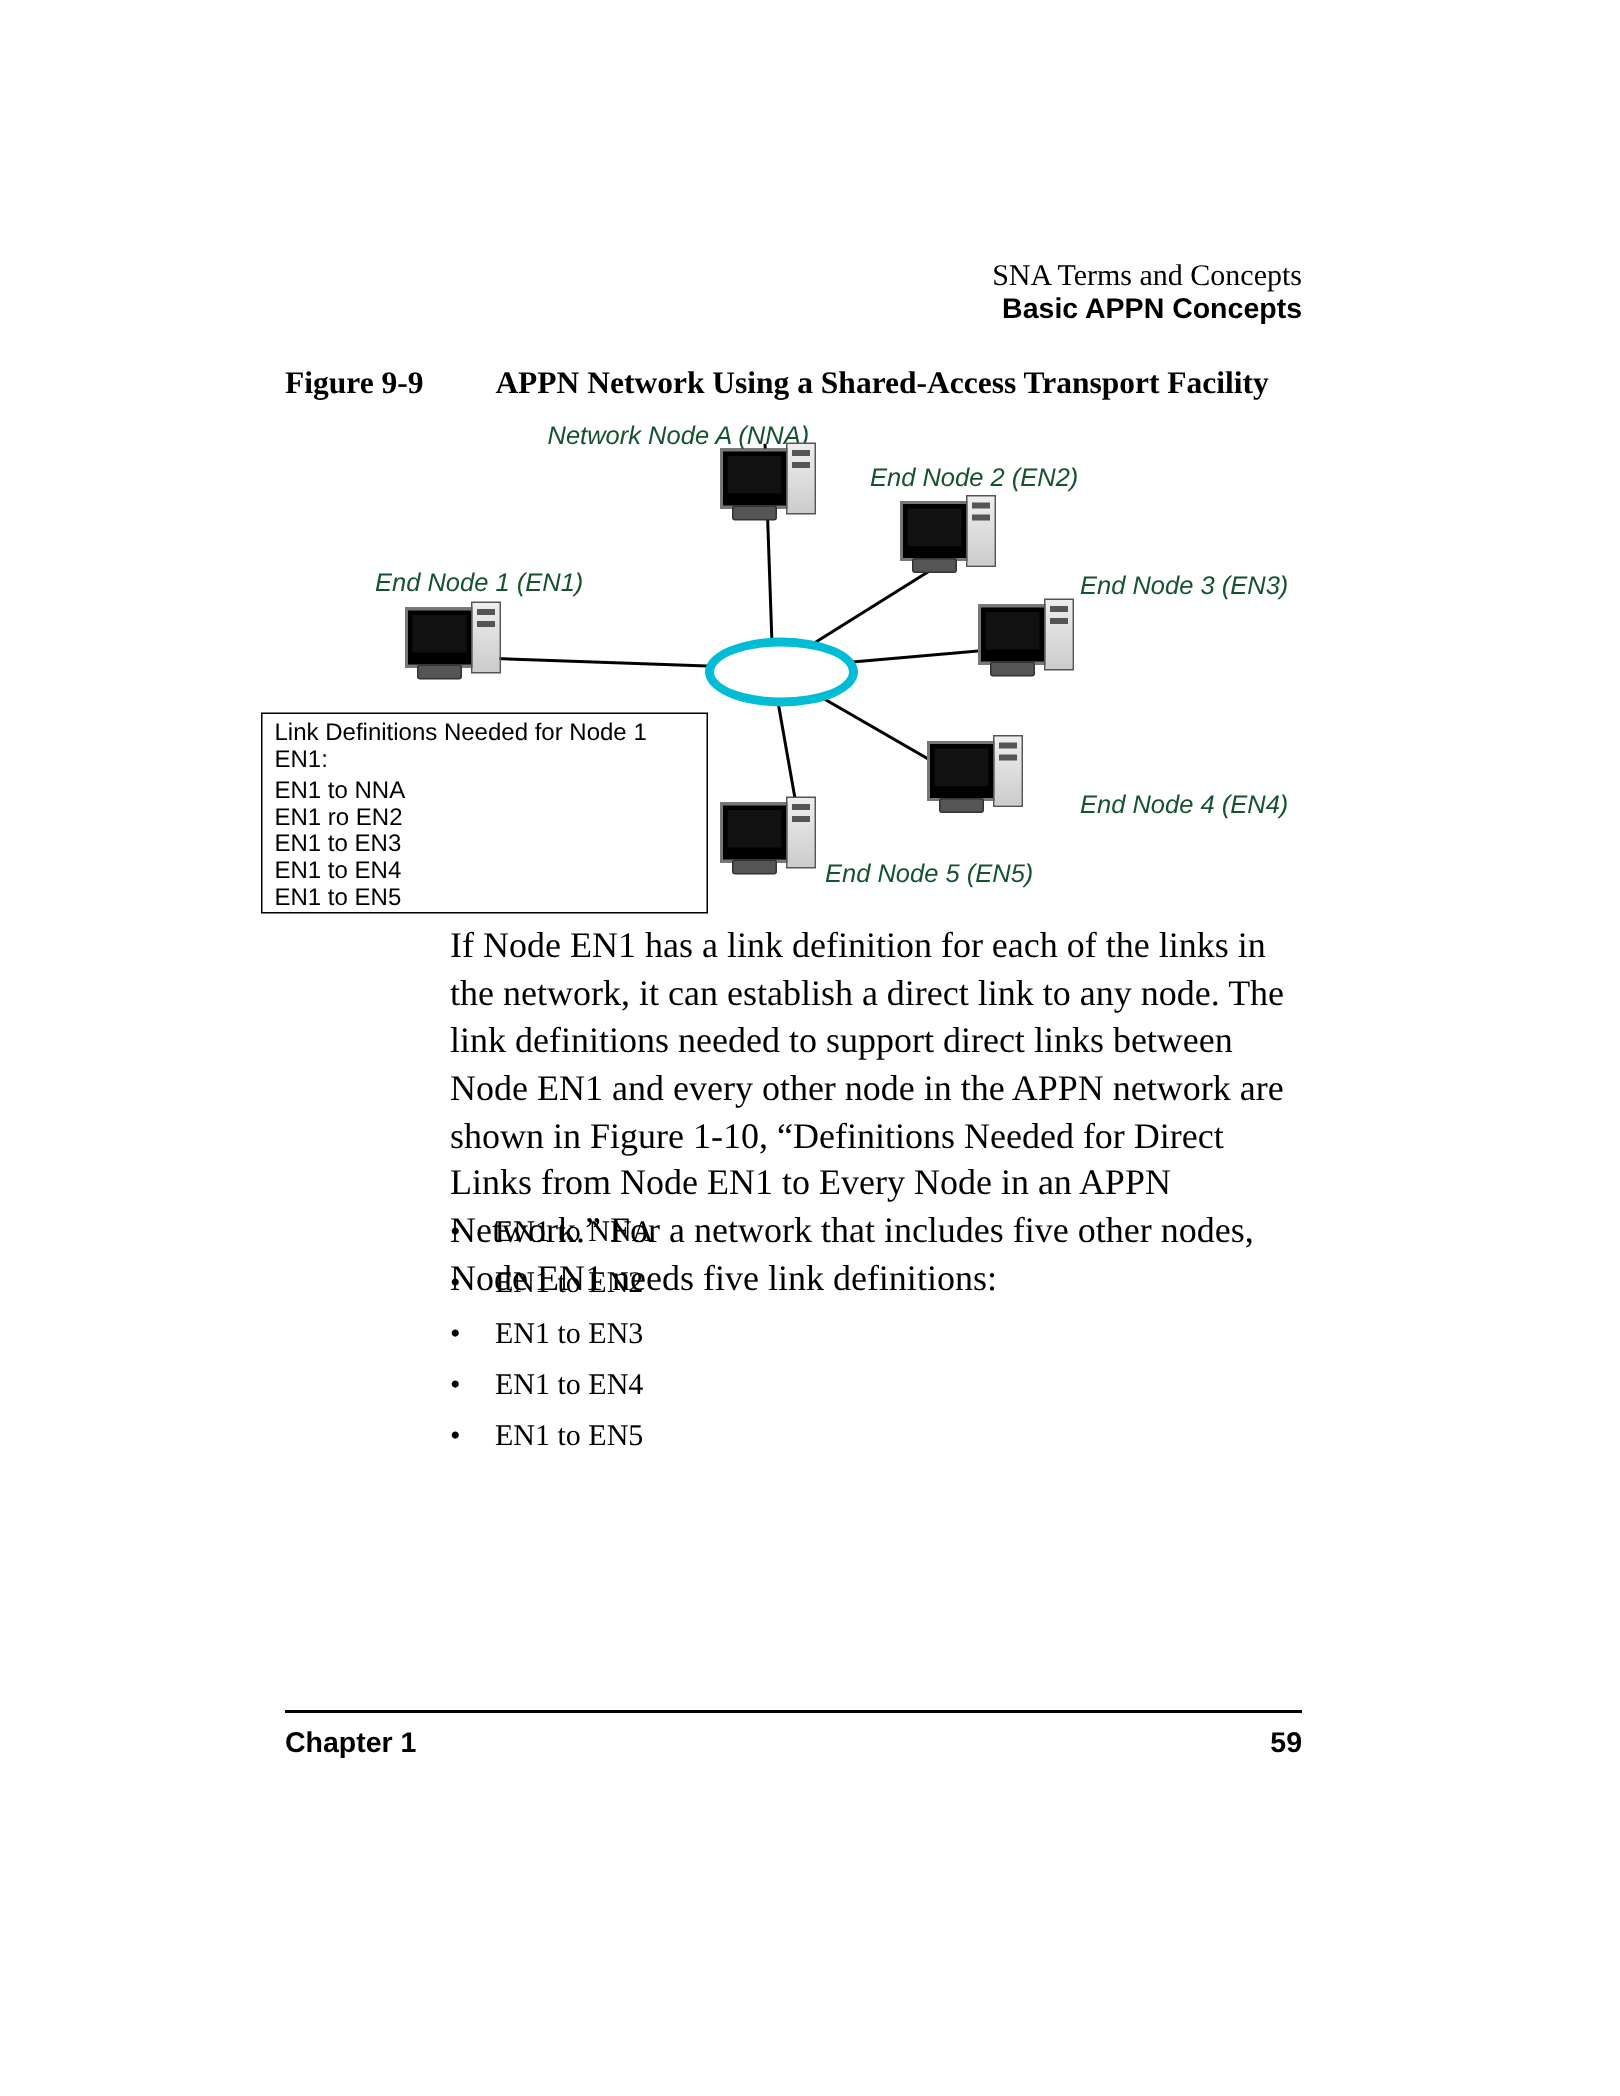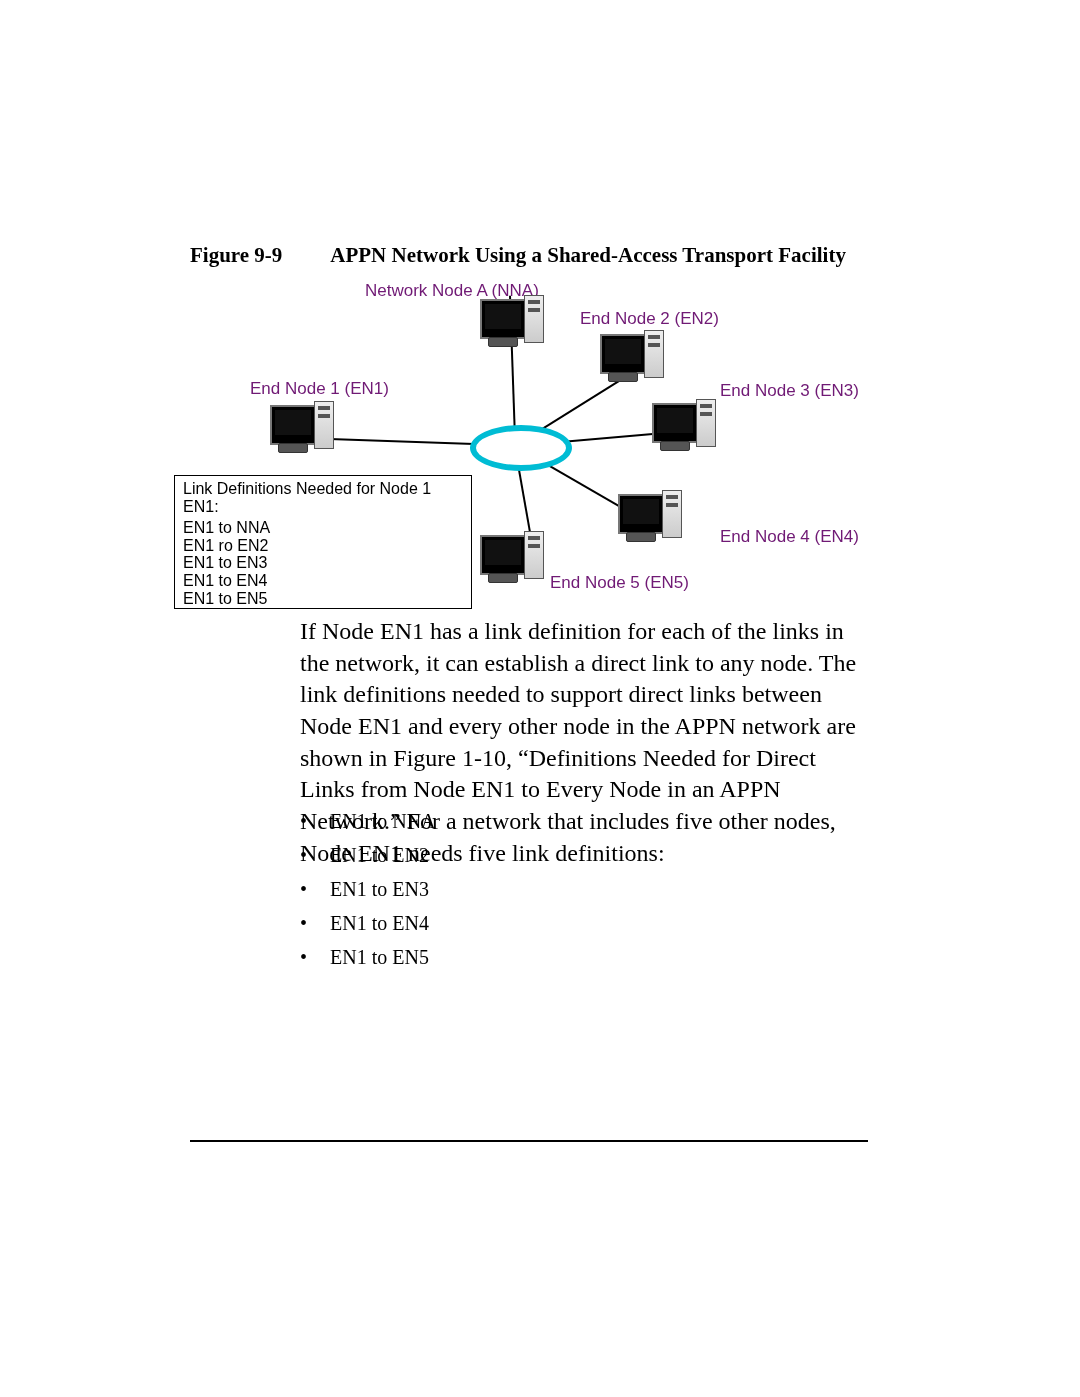--- a/index.html
+++ b/index.html
@@ -58,22 +58,23 @@
   .spoke {
     position: absolute;
     background: #000;
     height: 1.5px;
     transform-origin: 0 50%;
   }
   .nodelabel {
     position: absolute;
     font-family: Arial, Helvetica, sans-serif;
     font-size: 17px;
-    color: #701a75;
+    color: #14532d;
     white-space: nowrap;
+    font-style: italic;
   }
   .pc {
     position: absolute;
     width: 64px;
     height: 64px;
   }
   .pc .monitor {
     position: absolute;
     left: 0;
     top: 4px;
@@ -170,20 +171,24 @@
     font-family: Arial, Helvetica, sans-serif;
     font-weight: 700;
     font-size: 19px;
   }
 </style>
 </head>
 <body>
 
 <div class="page">
 
+  <div class="header">
+    <div class="line1">SNA Terms and Concepts</div>
+    <div class="line2">Basic APPN Concepts</div>
+  </div>
 
   <div class="figcap">
     <span class="figlabel">Figure 9-9</span>
     <span class="figtitle">APPN Network Using a Shared-Access Transport Facility</span>
   </div>
 
   <div class="diagram">
 
     <div class="spoke" style="left:355px; top:170px; width:150px; transform:rotate(-92deg);"></div>
     <div class="spoke" style="left:355px; top:170px; width:160px; transform:rotate(-32deg);"></div>
@@ -250,14 +255,18 @@
 
   <div class="bullets">
     <div>EN1 to NNA</div>
     <div>EN1 to EN2</div>
     <div>EN1 to EN3</div>
     <div>EN1 to EN4</div>
     <div>EN1 to EN5</div>
   </div>
 
   <div class="footer-rule"></div>
+  <div class="footer">
+    <span>Chapter 1</span>
+    <span>59</span>
+  </div>
 
 </div>
 
 </body></html>

